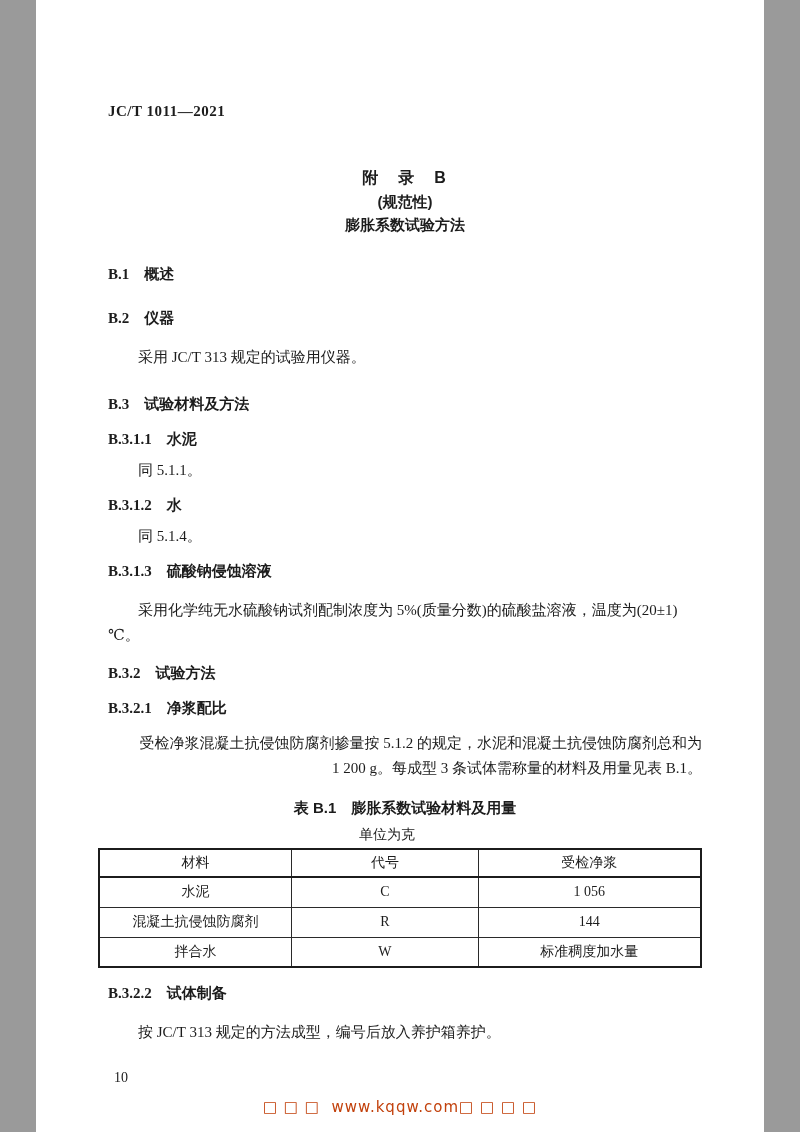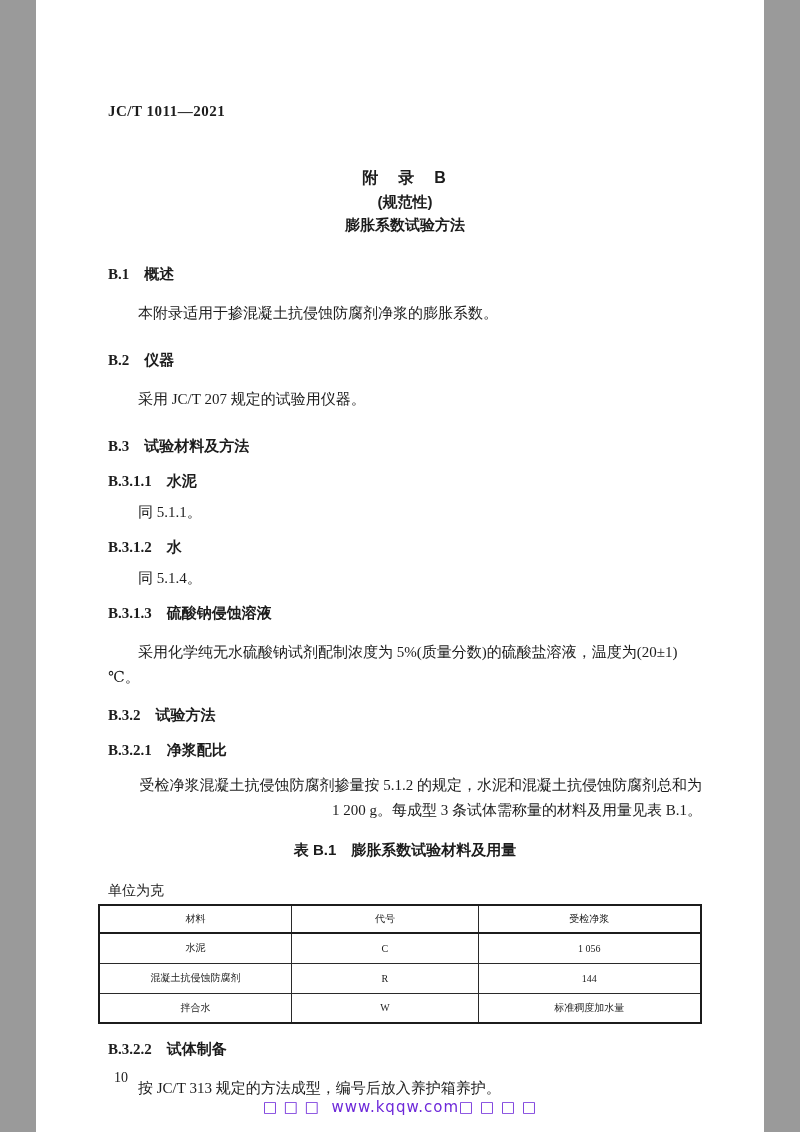--- a/index.html
+++ b/index.html
@@ -51,79 +51,78 @@
   .body-para.wrap2 { margin-top:13px;text-align:right; }
 
   .table-caption {
     margin-top:17px;
     text-align:center;
     font-family:"Liberation Sans","DejaVu Sans",sans-serif;
     font-weight:bold; font-size:15px; line-height:20px;
     white-space:pre-wrap;
   }
   .unit-note {
-    margin-top:22px;
-    text-align:left;
+    margin-top:8px;
+    text-align:center;
     font-size:14px; line-height:18px;
     padding-right:36px;
   }
 
   table.spec-table {
     width:calc(100% + 10px);
     margin-left:-10px;
     margin-top:4px;
     border-collapse:collapse;
     table-layout:fixed;
   }
   table.spec-table th, table.spec-table td {
     border:1px solid #2a2a2a;
     text-align:center;
-    font-size:10px;
+    font-size:14px;
     font-weight:normal;
     padding:0 4px;
   }
   table.spec-table th { height:28px; }
   table.spec-table td { height:30px; }
   table.spec-table { border:2px solid #1c1c1c; }
   table.spec-table tr.hdr th { border-bottom:2px solid #1c1c1c; }
   col.c1 { width:32%; } col.c2 { width:31%; } col.c3 { width:37%; }
 
   .page-number {
     position:absolute; left:78px; top:1046px;
     font-size:14px;
     margin-top:24px;
   }
   .footer-watermark {
     position:absolute; left:0; right:0; top:1098px;
     text-align:center;
-    color:#6d28d9;
+    color:#c2410c;
     font-family:"DejaVu Sans","Liberation Sans",sans-serif;
     font-size:15px; letter-spacing:1px;
     white-space:pre-wrap;
   }
 </style>
 </head>
 <body>
 
 <div class="page">
   <div class="content">
 
     <div class="doc-code">JC/T 1011—2021</div>
 
     <div class="title-block">
       <div class="title-line1">附　录　B</div>
       <div class="title-line2">(规范性)</div>
       <div class="title-line3">膨胀系数试验方法</div>
     </div>
 
     <div class="sec-heading mt-xl">B.1　概述</div>
-    <div class="body-para">本附录适用于掺混凝土抗侵蚀防腐剂净浆的膨胀系数。</div>
 
     <div class="sec-heading mt-lg">B.2　仪器</div>
-    <div class="body-para">采用 JC/T 207 规定的试验用仪器。</div>
+    <div class="body-para">采用 JC/T 313 规定的试验用仪器。</div>
 
     <div class="sec-heading mt-lg">B.3　试验材料及方法</div>
 
 
     <div class="sec-heading mt-md">B.3.1.1　水泥</div>
     <div class="body-para tight">同 5.1.1。</div>
 
     <div class="sec-heading mt-sm">B.3.1.2　水</div>
     <div class="body-para tight">同 5.1.4。</div>
 

